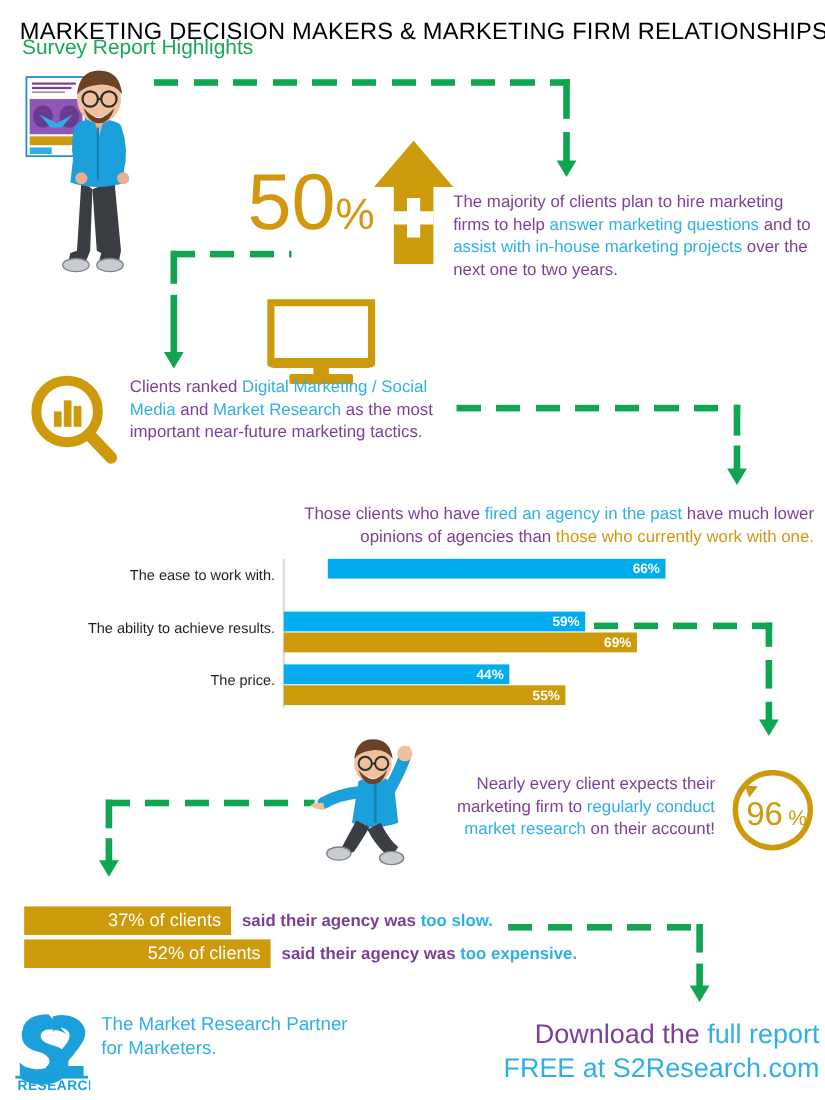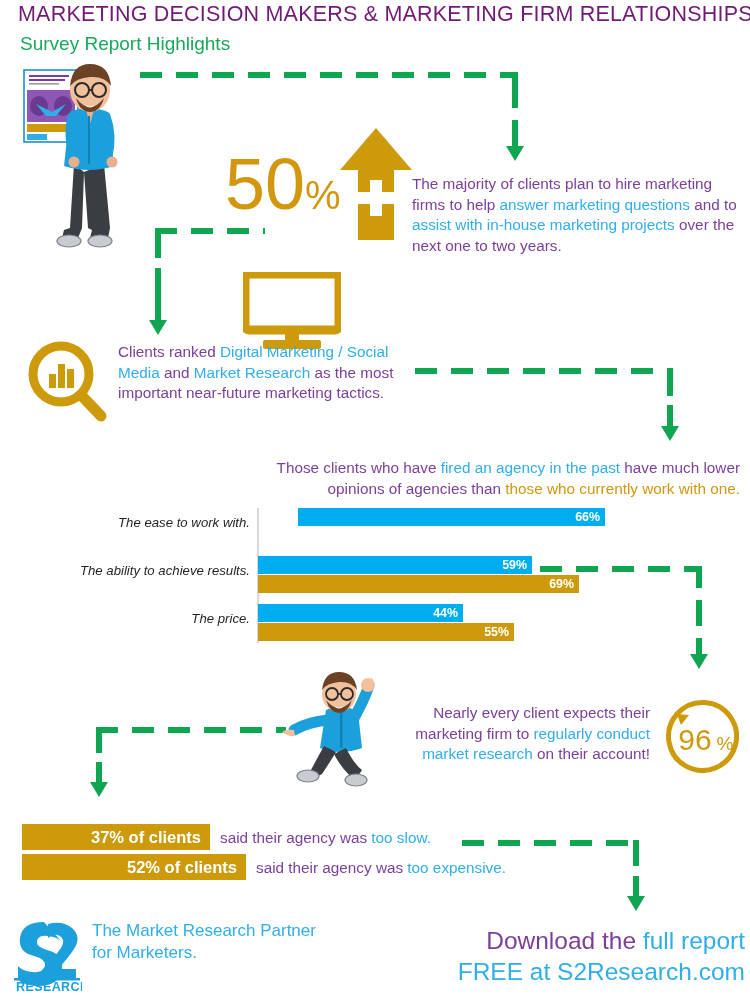--- a/index.html
+++ b/index.html
@@ -6,22 +6,22 @@
   html,body { background:#ffffff; }
   body {
     width:750px; height:1000px; position:relative; overflow:hidden;
     font-family:"Liberation Sans", sans-serif;
     background:#ffffff;
   }
   .abs { position:absolute; }
 
   
   #title {
-    left:18px; top:2px; width:720px;
-    font-size:21.5px; letter-spacing:.2px; color:#701a75; white-space:nowrap;
+    left:18px; top:16px; width:720px;
+    font-size:21.5px; letter-spacing:.2px; color:#000000; white-space:nowrap;
   }
   #subtitle {
     left:20px; top:33px; font-size:19px; color:#19A85A; white-space:nowrap;
   }
 
   
   #hero { left:12px; top:52px; width:130px; height:200px; }
 
   
   #big-stat { left:225px; top:148px; width:185px; height:90px; }
@@ -42,44 +42,44 @@
   
   #icon-monitor { left:243px; top:272px; width:98px; height:78px; }
   #icon-magnify { left:25px; top:340px; width:85px; height:85px; }
   #icon-circle96 { left:655px; top:698px; width:84px; height:84px; }
 
   
   #chart { left:60px; top:508px; width:620px; height:135px; }
   .grp { position:absolute; left:0; width:620px; height:38px; }
   .glabel {
     position:absolute; left:0; width:190px; text-align:right;
-    font-size:13.2px; color:#231F20; top:7px;font-style:italic;
+    font-size:13.2px; color:#231F20; top:7px;
   }
   .bars { position:absolute; left:198px; top:0; height:38px; }
   .bar { position:relative; height:18px; }
   .bar.blue { background:#00AEEF; }
   .bar.gold { background:#CC9A0A; margin-top:1px; }
   .bar .lbl {
     position:absolute; right:5px; top:50%; transform:translateY(-50%);
     color:#ffffff; font-size:12.4px; font-weight:bold; white-space:nowrap;
   }
   #axis { position:absolute; left:197px; top:0; width:2px; height:135px; background:#D9D9D9; }
 
   
   #jumper { left:280px; top:668px; width:125px; height:125px; }
 
   
   .banner-row { position:absolute; height:28px; }
   .banner {
     position:absolute; left:0; top:0; height:26px; background:#CC9A0A;
-    color:#ffffff; font-size:16.5px; font-weight:bold;
+    color:#ffffff; font-size:16.5px; font-weight:normal;
     display:flex; align-items:center; justify-content:flex-end;
     padding-right:9px;
   }
-  .banner-text { position:absolute; top:4px; font-size:15.3px; color:#7B3F98; white-space:nowrap; }
+  .banner-text { position:absolute; top:4px; font-size:15.3px; color:#7B3F98; white-space:nowrap;font-weight:bold; }
   #brow1 { left:22px; top:824px; width:480px; }
   #brow1 .banner { width:188px; }
   #brow1 .banner-text { left:198px; }
   #brow2 { left:22px; top:854px; width:520px; }
   #brow2 .banner { width:224px; }
   #brow2 .banner-text { left:234px; }
 
   
   #logo { left:10px; top:918px; width:72px; height:74px; }
   #tagline { left:92px; top:920px; width:300px; font-size:17px; color:#30AEE8; line-height:1.3; }

